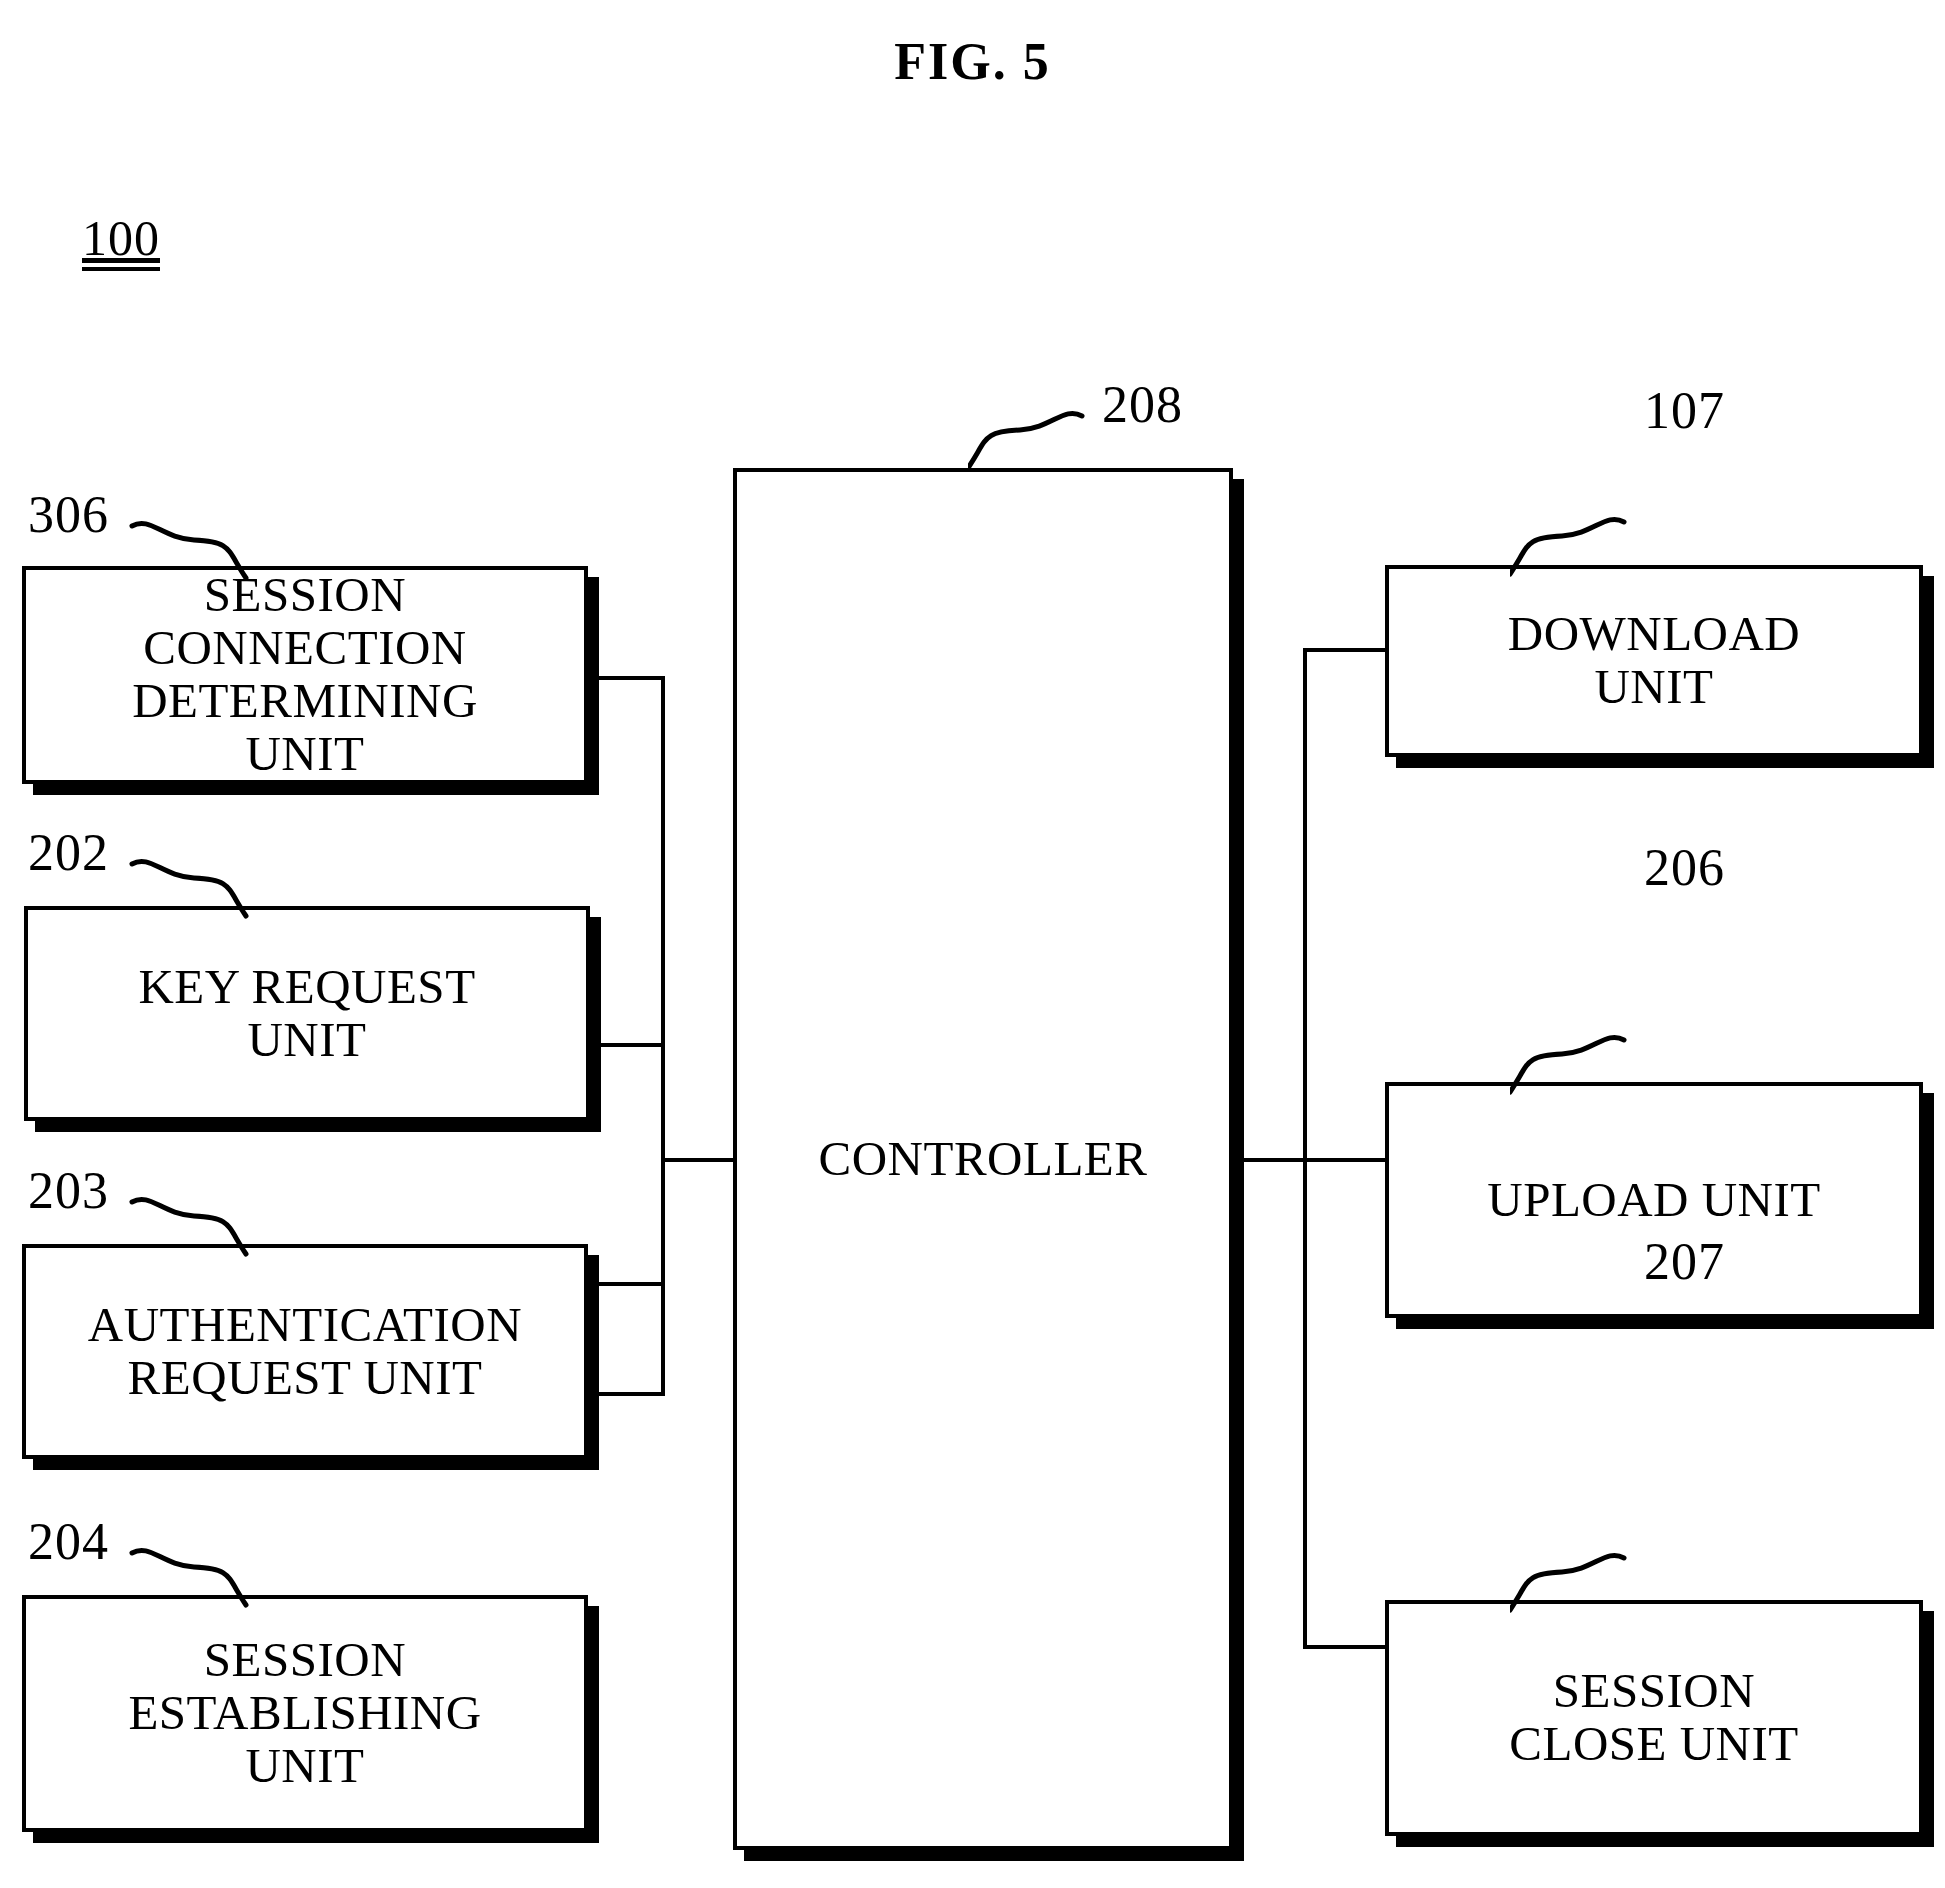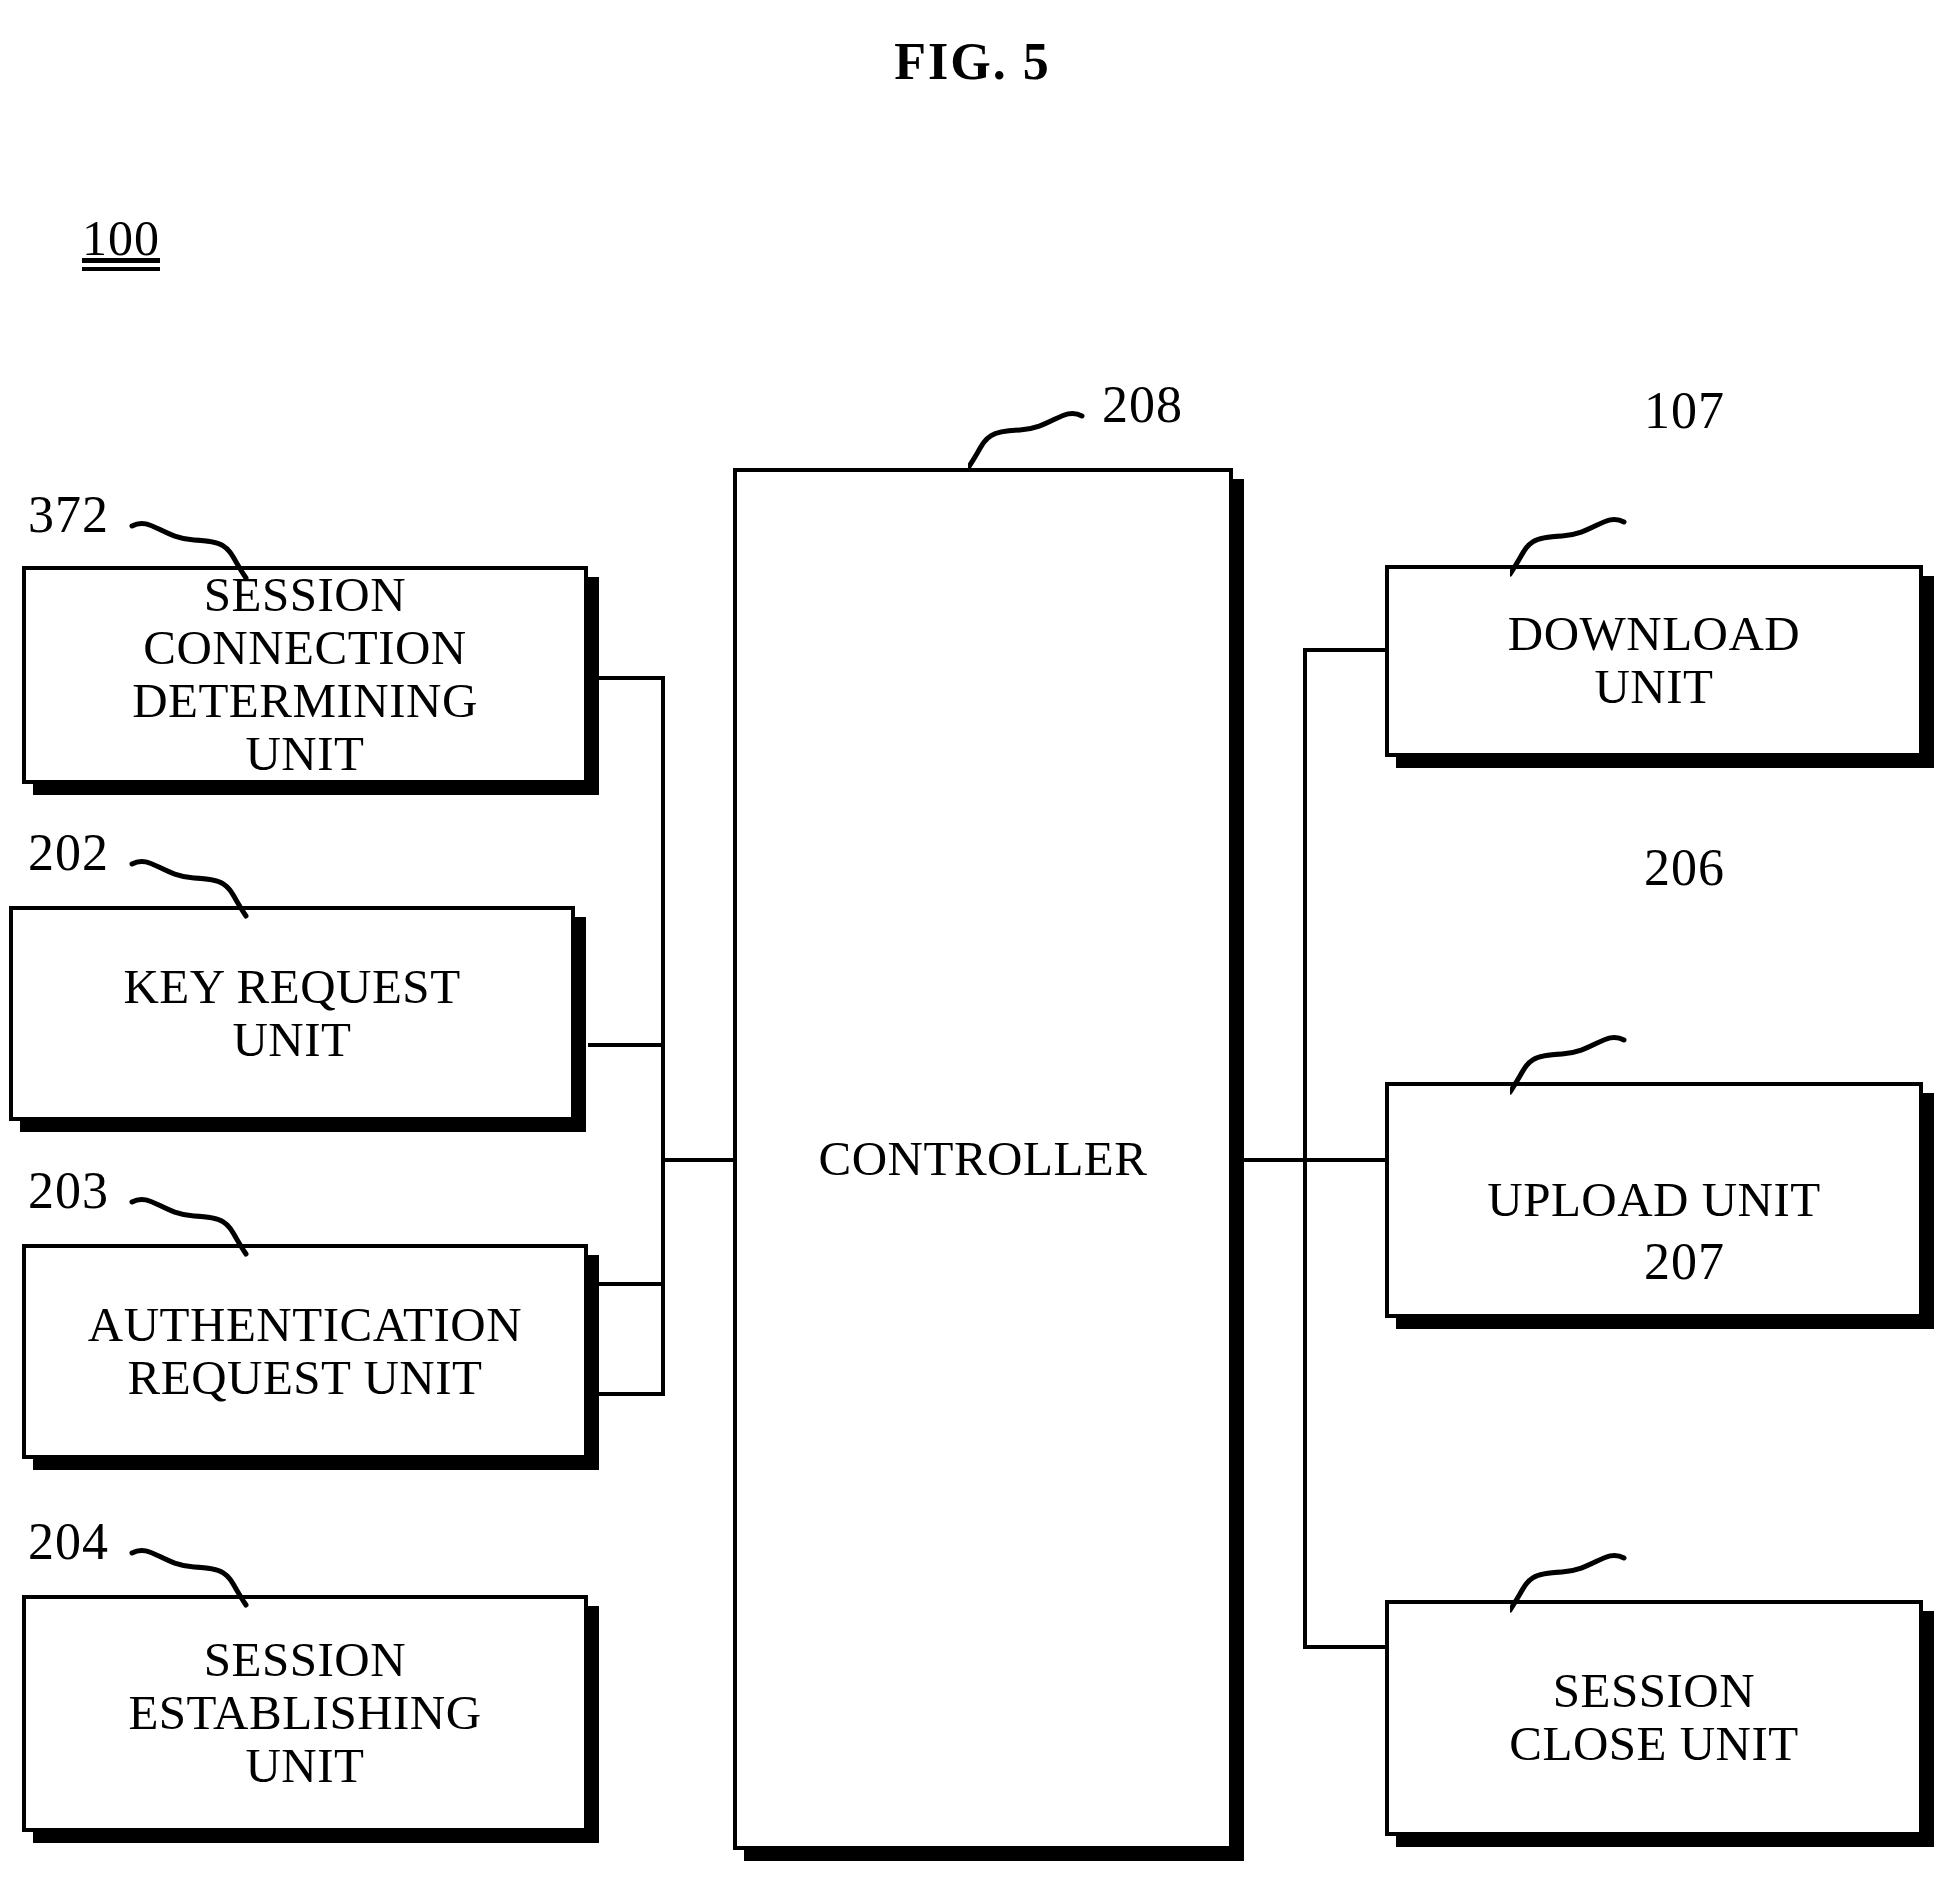--- a/index.html
+++ b/index.html
@@ -105,21 +105,21 @@
 <div class="wire h" style="left:1303px; top:1645px; width:82px;"></div>
 <div class="wire h" style="left:1228px; top:1158px; width:79px;"></div>
 
 <div class="block" style="left:22px; top:566px; width:566px; height:218px;">
   <div class="block-label">SESSION
 CONNECTION
 DETERMINING
 UNIT</div>
 </div>
 
-<div class="block" style="left:9px; top:906px; width:566px; height:215px;">
+<div class="block" style="left:24px; top:906px; width:566px; height:215px;">
   <div class="block-label">KEY REQUEST
 UNIT</div>
 </div>
 
 <div class="block" style="left:22px; top:1244px; width:566px; height:215px;">
   <div class="block-label">AUTHENTICATION
 REQUEST UNIT</div>
 </div>
 
 <div class="block" style="left:22px; top:1595px; width:566px; height:237px;">
@@ -142,21 +142,21 @@
 </div>
 
 <div class="block" style="left:1385px; top:1600px; width:538px; height:236px;">
   <div class="block-label">SESSION
 CLOSE UNIT</div>
 </div>
 
 <svg class="leader" style="left:128px; top:512px;" width="190" height="70" viewBox="0 0 190 70">
   <path d="M4 14 C 22 4, 34 26, 66 28 C 104 30, 98 36, 118 66" stroke="#000" stroke-width="5" fill="none" stroke-linecap="round"></path>
 </svg>
-<div class="ref" style="left:28px; top:485px;">372</div>
+<div class="ref" style="left:28px; top:485px;">306</div>
 
 <svg class="leader" style="left:128px; top:850px;" width="190" height="70" viewBox="0 0 190 70">
   <path d="M4 14 C 22 4, 34 26, 66 28 C 104 30, 98 36, 118 66" stroke="#000" stroke-width="5" fill="none" stroke-linecap="round"></path>
 </svg>
 <div class="ref" style="left:28px; top:823px;">202</div>
 
 <svg class="leader" style="left:128px; top:1188px;" width="190" height="70" viewBox="0 0 190 70">
   <path d="M4 14 C 22 4, 34 26, 66 28 C 104 30, 98 36, 118 66" stroke="#000" stroke-width="5" fill="none" stroke-linecap="round"></path>
 </svg>
 <div class="ref" style="left:28px; top:1161px;">203</div>

